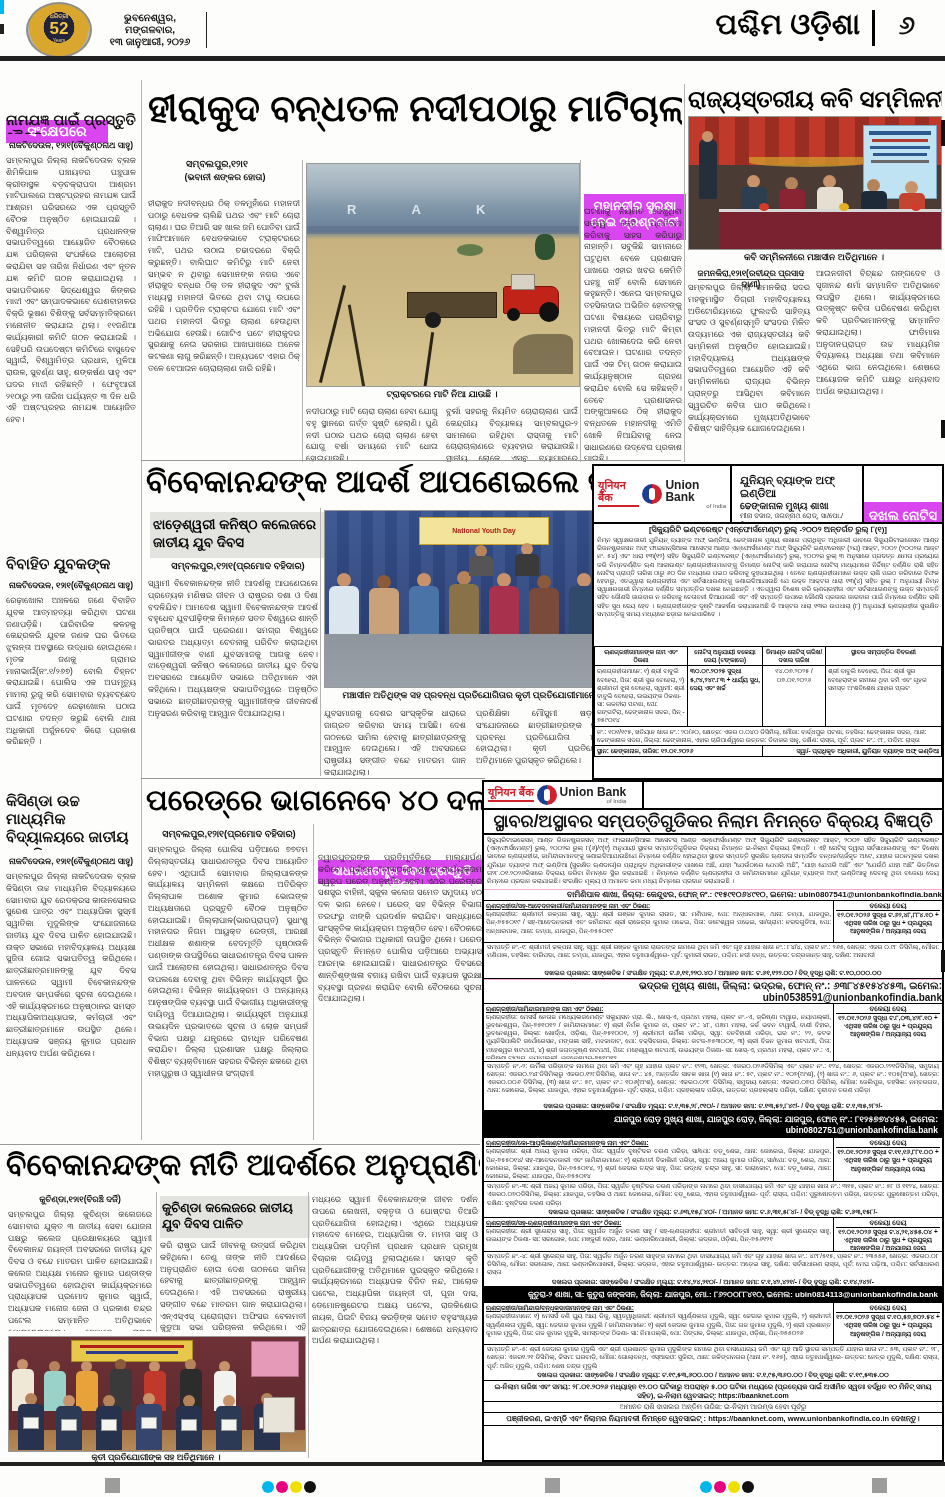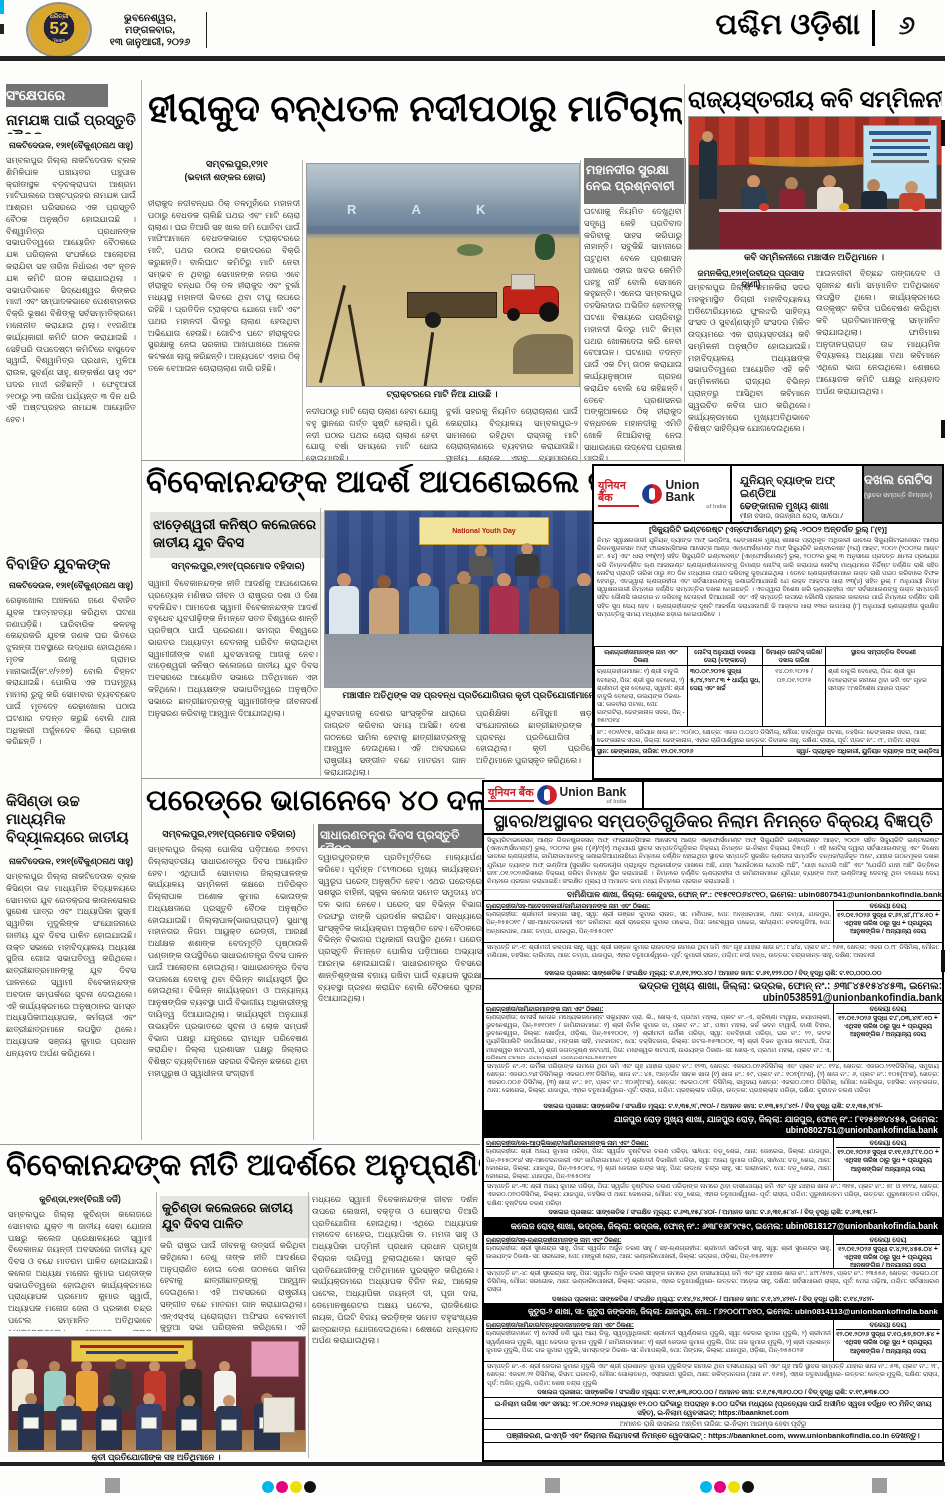--- a/index.html
+++ b/index.html
@@ -5,21 +5,21 @@
   html,body{margin:0;padding:0;background:#e8e8e4;}
   #page{position:relative;width:945px;height:1497px;background:#fdfdfb;margin:0 auto;
         font-family:"Liberation Sans","DejaVu Sans",sans-serif;color:#111;overflow:hidden;}
   .abs{position:absolute;}
   .jt{font-size:8.3px;line-height:1.42;text-align:justify;overflow:hidden;color:#1a1a1a;}
   .tiny{font-size:6.4px;line-height:1.28;text-align:justify;overflow:hidden;color:#111;}
   .dl{font-size:9.5px;font-weight:bold;text-align:center;overflow:hidden;}
   .dl span{border-bottom:1px solid #444;padding-bottom:1px;}
   .cap{font-size:9px;font-weight:bold;text-align:center;overflow:hidden;}
   .hl{font-weight:bold;color:#000;overflow:hidden;white-space:nowrap;}
-  .blackbox{background:#737373;color:#fff;font-weight:bold;overflow:hidden;}
+  .blackbox{background:#d946ef;color:#fff;font-weight:bold;text-align:center;overflow:hidden;margin-top:36px;}
   .graybox{background:#e3e3e0;color:#000;font-weight:bold;text-align:left;overflow:hidden;}
   .vrule{background:#b5b5b0;width:1px;}
   .hrule{background:#222;}
   .photo{overflow:hidden;border:1px solid #999;}
   
   .ad{border:2px solid #000;background:#fff;overflow:hidden;}
   .ad .hdr{display:flex;border-bottom:2px solid #000;}
   .ublogo{display:flex;align-items:center;gap:3px;padding:3px 4px;overflow:hidden;}
   .ubmark{width:20px;height:20px;border-radius:50%;background:conic-gradient(#d0222c 0 50%,#1b3e94 50% 100%);position:relative;flex:0 0 auto;}
   .ubmark:after{content:"";position:absolute;left:7px;top:4px;width:6px;height:12px;background:#fff;border-radius:3px;}
@@ -72,21 +72,21 @@
   <div class="abs dl" style="left:6px;top:580px;width:130px;font-size:8.5px;"><span>ନାକଟିଦେଉଳ, ୧୨୲୧(ବୈକୁଣ୍ଠନାଥ ସାହୁ)</span></div>
   <div class="abs jt" style="left:6px;top:595px;width:130px;height:190px;">ରେଢ଼ାଖୋଲ ଅଞ୍ଚଳରେ ଜଣେ ବିବାହିତ ଯୁବକ ଆତ୍ମହତ୍ୟା କରିଥିବା ଘଟଣା ଜଣାପଡ଼ିଛି। ପାରିବାରିକ କଳହକୁ କେନ୍ଦ୍ରକରି ଯୁବକ ଜଣକ ଘର ଭିତରେ ଝୁଲନ୍ତା ଅବସ୍ଥାରେ ଉଦ୍ଧାର ହୋଇଥିଲେ। ମୃତକ ଜଣକୁ ଗ୍ରାମର ମାନାଭାଇଁ(ନଂ.୧/୨୬୭) ବୋଲି ଚିହ୍ନଟ କରାଯାଇଛି। ପୋଲିସ ଏକ ଅପମୃତ୍ୟୁ ମାମଲା ରୁଜୁ କରି ସୋମବାର ବ୍ୟବଚ୍ଛେଦ ପାଇଁ ମୃତଦେହ ରେଢ଼ାଖୋଲ ପଠାଇ ଘଟଣାର ତଦନ୍ତ କରୁଛି ବୋଲି ଥାନା ଅଧିକାରୀ ଅର୍ଜୁନଦେବ କିରୋ ପ୍ରକାଶ କରିଛନ୍ତି ।</div>
 
   <div class="abs" style="left:6px;top:792px;width:130px;font-size:15px;font-weight:bold;line-height:1.2;height:58px;overflow:hidden;">କିସିଣ୍ଡା ଉଚ୍ଚ ମାଧ୍ୟମିକ ବିଦ୍ୟାଳୟରେ ଜାତୀୟ ଯୁବ ଦିବସ</div>
   <div class="abs dl" style="left:6px;top:856px;width:130px;font-size:8.5px;"><span>ନାକଟିଦେଉଳ, ୧୨୲୧(ବୈକୁଣ୍ଠନାଥ ସାହୁ)</span></div>
   <div class="abs jt" style="left:6px;top:871px;width:130px;height:268px;">ସମ୍ବଲପୁର ଜିଲ୍ଲା ନାକଟିଦେଉଳ ବ୍ଲକ କିସିଣ୍ଡା ଉଚ୍ଚ ମାଧ୍ୟମିକ ବିଦ୍ୟାଳୟରେ ସୋମବାର ଯୁବ ରେଡକ୍ରସ କାଉନସେଲର ସୁରେଶ ପାତ୍ର ଏବଂ ଅଧ୍ୟାପିକା ସୁସ୍ମୀ ସ୍ୱାତିକା ମୁଦୁଲିଙ୍କ ସଂଯୋଜନାରେ ଜାତୀୟ ଯୁବ ଦିବସ ପାଳିତ ହୋଇଯାଇଛି। ଉକ୍ତ ସଭାରେ ମହାବିଦ୍ୟାଳୟ ଅଧ୍ୟକ୍ଷା ସୁଜିତା ଗୋଇ ସଭାପତିତ୍ୱ କରିଥିଲେ। ଛାତ୍ରୀଛାତ୍ରମାନଙ୍କୁ ଯୁବ ଦିବସ ପାଳନରେ ସ୍ୱାମୀ ବିବେକାନନ୍ଦଙ୍କ ଅବଦାନ ସମ୍ପର୍କରେ ସୂଚନା ଦେଇଥିଲେ। ଏହି କାର୍ଯ୍ୟକ୍ରମରେ ଅନୁଷ୍ଠାନର ସମସ୍ତ ଅଧ୍ୟାପିକାଅଧ୍ୟାପକ, କର୍ମଚାରୀ ଏବଂ ଛାତ୍ରୀଛାତ୍ରମାନେ ଉପସ୍ଥିତ ଥିଲେ। ଅଧ୍ୟାପକ ସଞ୍ଜୟ କୁମାର ପ୍ରଧାନ ଧନ୍ୟବାଦ ଅର୍ପଣ କରିଥିଲେ।</div>
 
   <div class="abs vrule" style="left:141px;top:80px;height:1060px;"></div>
 
   <div class="abs hl" style="left:148px;top:88px;width:534px;font-size:37px;height:52px;">ହୀରାକୁଦ ବନ୍ଧତଳ ନଦୀପଠାରୁ ମାଟିଚାଲାଣ</div>
-  <div class="abs dl" style="left:172px;top:158px;width:130px;">
+  <div class="abs dl" style="left:152px;top:158px;width:130px;">
     <span>ସମ୍ବଲପୁର,୧୨୲୧</span>
   </div>
   <div class="abs" style="left:160px;top:172px;width:130px;font-size:9px;font-weight:bold;text-align:center;">(ଭବାନୀ ଶଙ୍କର ହୋତା)</div>
   <div class="abs jt" style="left:148px;top:198px;width:152px;height:262px;">ହୀରାକୁଦ ନଦୀବନ୍ଧର ଠିକ୍ ତଳମୁହାଁରେ ମହାନଦୀ ପଠାରୁ ବେଧଡକ ଚାଲିଛି ପଥର ଏବଂ ମାଟି ଚୋରା ଚାଲାଣ। ଘର ତିଆରି ସହ ଖାଲ ଜମି ପୋତିବା ପାଇଁ ମାଫିଆମାନେ ବେଧଡକଭାବେ ଟ୍ରାକ୍ଟରରେ ମାଟି, ପଥର ଉଠାଇ ଚଢାଦରରେ ବିକ୍ରି କରୁଛନ୍ତି। ବାଲିଘାଟ କମିଟିରୁ ମାଟି ନେବା ସମ୍ଭବ ନ ଥିବାରୁ ସେମାନଙ୍କ ନଜର ଏବେ ହୀରାକୁଦ ବନ୍ଧର ଠିକ୍ ତଳ ହୀରାକୁଦ ଏବଂ ବୁର୍ଲା ମଧ୍ୟସ୍ଥ ମହାନଦୀ ଭିତରେ ଥିବା ଟାପୁ ଉପରେ ରହିଛି । ପ୍ରତିଦିନ ଟ୍ରାକ୍ଟର ଯୋଗେ ମାଟି ଏବଂ ପଥର ମହାନଦୀ ଭିତରୁ ଚାଲାଣ ହେଉଥିବା ଅଭିଯୋଗ ହେଉଛି। ଗୋଟିଏ ପଟେ ହୀରାକୁଦର ସୁରକ୍ଷାକୁ ନେଇ ସରକାର ଆଖପାଖରେ ଅନେକ କଟକଣା ଲାଗୁ କରିଛନ୍ତି। ଅନ୍ୟପଟେ ଏହାର ଠିକ୍ ତଳେ ବେଆଇନ ଚୋରାଚାଲାଣ ଜାରି ରହିଛି।</div>
 
   <div class="abs photo" style="left:306px;top:163px;width:272px;height:222px;background:linear-gradient(180deg,#b9c6ce 0%,#a3b3bf 10%,#7f95a7 20%,#69809a 30%,#c7b27f 34%,#ccb985 62%,#d7c693 100%);">
     <div class="abs" style="left:40px;top:38px;color:#eef2f5;font-size:13px;font-weight:bold;letter-spacing:26px;opacity:.85;">R A K</div>
     <div class="abs" style="left:0;top:62px;width:272px;height:8px;background:#5d7288;opacity:.6;"></div>
     <div class="abs" style="left:150px;top:80px;width:26px;height:12px;background:#4a6b3e;border-radius:50%;opacity:.8;"></div>
     <div class="abs" style="left:228px;top:70px;width:20px;height:26px;background:#2f5230;border-radius:40%;"></div>
@@ -337,21 +337,20 @@
         <div class="tiny" style="height:32px;">ଋଣଗ୍ରହୀତା: ଶ୍ରୀ ଅଜୟ କୁମାର ପରିଡ଼ା, ପିତା: ସ୍ୱର୍ଗତ ବୃଷ୍ଟିଦର ଚରଣ ପରିଡ଼ା, ସା/ପୋ: ବଡ଼ୁଶେଇ, ଥାନା: କୋରେଇ, ଜିଲ୍ଲା: ଯାଜପୁର, ପିନ୍-୭୫୫୦୧୪/ ସହ-ଆବେଦନକାରୀ ଏବଂ ଜାମିନ୍ଦାରମାନେ: ୧) ଶ୍ରୀମତୀ ବିକାଶିନୀ ପରିଡ଼ା, ସ୍ୱା: ଅଜୟ କୁମାର ପରିଡ଼ା, ସା/ପୋ: ବଡ଼ୁଶେଇ, ଥାନା: କୋରେଇ, ଜିଲ୍ଲା: ଯାଜପୁର, ପିନ୍-୭୫୫୦୧୪, ୨) ଶ୍ରୀ କେଦାର ଚନ୍ଦ୍ର ସାହୁ, ପିତା: ଉଦ୍ଧବ ଚନ୍ଦ୍ର ସାହୁ, ସା: ଦାରାକୋଟ, ପୋ: ବଡ଼ୁଶେଇ, ଥାନା: କୋରେଇ, ଜିଲ୍ଲା: ଯାଜପୁର, ପିନ୍-୭୫୫୦୧୪</div>
       </div>
       <div class="due">
         <div class="duelabel" style="font-size:7px;">ବକେୟା ଦେୟ</div>
         <div class="tiny" style="text-align:center;font-weight:bold;height:32px;">୧୨.୦୧.୨୦୨୬ ସୁଦ୍ଧା ଟ.୧୧,୧୬,୮୮୧.୦୦ + ଏଥିସହ ତାରିଖ ଠାରୁ ସୁଧ + ପ୍ରଯୁଜ୍ୟ ଆନୁଷଙ୍ଗିକ/ ଅନ୍ୟାନ୍ୟ ଦେୟ</div>
       </div>
     </div>
     <div class="tiny" style="padding:0 3px;height:26px;flex:0 0 auto;">ସମ୍ପତ୍ତି ନଂ.-୩: ଶ୍ରୀ ଅଜୟ କୁମାର ପରିଡ଼ା, ପିତା: ସ୍ୱର୍ଗତ ବୃଷ୍ଟିଦର ଚରଣ ପରିଡ଼ାଙ୍କ ନାମରେ ଥିବା ବାସଯୋଗ୍ୟ ଜମି ଏବଂ ଗୃହ ଯାହାର ଖାତା ନଂ.: ୩୧୫, ପ୍ଲଟ ନଂ.: ୫୮ ଓ ୧୧୨୪, ଖେତ୍ର: ଏକର୦.୦୭୦ଡିସିମିଲ୍, ଜିଲ୍ଲା: ଯାଜପୁର, ତହସିଲ ଓ ଥାନା: କୋରେଇ, ମୌଜା: ବଡ଼ୁଶେଇ, ଏହାର ଚତୁଃପାର୍ଶ୍ୱରେ- ପୂର୍ବ: ରାସ୍ତା, ପଶ୍ଚିମ: ପୁରୁଷୋତ୍ତମ ପରିଡ଼ା, ଉତ୍ତର: ପୁରୁଷୋତ୍ତମ ପରିଡ଼ା, ଦକ୍ଷିଣ: ବୃଷ୍ଟିଦର ଚରଣ ପରିଡ଼ା</div>
     <div class="poss" style="border-bottom:1px solid #000;">ଦଖଲର ପ୍ରକାର: ସାଙ୍କେତିକ / ସଂରକ୍ଷିତ ମୂଲ୍ୟ: ଟ.୬୩,୧୫,୮୪୦/- / ଅମାନତ ଜମା: ଟ.୬,୩୧,୫୮୪/- / ବିଡ୍ ବୃଦ୍ଧି ରାଶି: ଟ.୬୩,୧୫୮/-</div>
 
-    <div class="secbar dark" style="font-size:8.5px;padding:2px 4px;">କଲେଜ ରୋଡ୍ ଶାଖା, ଭଦ୍ରକ, ଜିଲ୍ଲା: ଭଦ୍ରକ, ଫୋନ୍ ନଂ.: ୬୩୮୧୬୮୨୯୫୯, ଇମେଲ: ubin0818127@unionbankofindia.bank</div>
     <div class="secrow" style="flex:0 0 auto;">
       <div class="nm">
         <div class="tiny" style="font-weight:bold;text-decoration:underline;">ଋଣଗ୍ରହୀତା/ସହ-ଋଣଗ୍ରହୀତାମାନଙ୍କ ନାମ ଏବଂ ଠିକଣା:</div>
         <div class="tiny" style="height:22px;">ଋଣଗ୍ରହୀତା: ଶ୍ରୀ ସୁରେନ୍ଦ୍ର ସାହୁ, ପିତା: ସ୍ୱର୍ଗତ ଅର୍ଜୁନ ଚରଣ ସାହୁ / ସହ-ଋଣଗ୍ରହୀତା: ଶ୍ରୀମତୀ ସାବିତ୍ରୀ ସାହୁ, ସ୍ୱା: ଶ୍ରୀ ସୁରେନ୍ଦ୍ର ସାହୁ, ଉଭୟଙ୍କ ଠିକଣା- ସା: ସରଗୋଳ, ପୋ: ମଞ୍ଜୁରୀ ରୋଡ, ଥାନା: ଭଣ୍ଡାରିପୋଖରୀ, ଜିଲ୍ଲା: ଭଦ୍ରକ, ଓଡ଼ିଶା, ପିନ୍-୭୫୬୧୨୧</div>
       </div>
       <div class="due">
         <div class="duelabel" style="font-size:7px;">ବକେୟା ଦେୟ</div>
         <div class="tiny" style="text-align:center;font-weight:bold;height:22px;">୧୨.୦୧.୨୦୨୬ ସୁଦ୍ଧା ଟ.୪,୨୧,୪୫୫.୦୪ + ଏଥିସହ ତାରିଖ ଠାରୁ ସୁଧ + ପ୍ରଯୁଜ୍ୟ ଆନୁଷଙ୍ଗିକ / ଅନ୍ୟାନ୍ୟ ଦେୟ</div>
       </div>
     </div>

